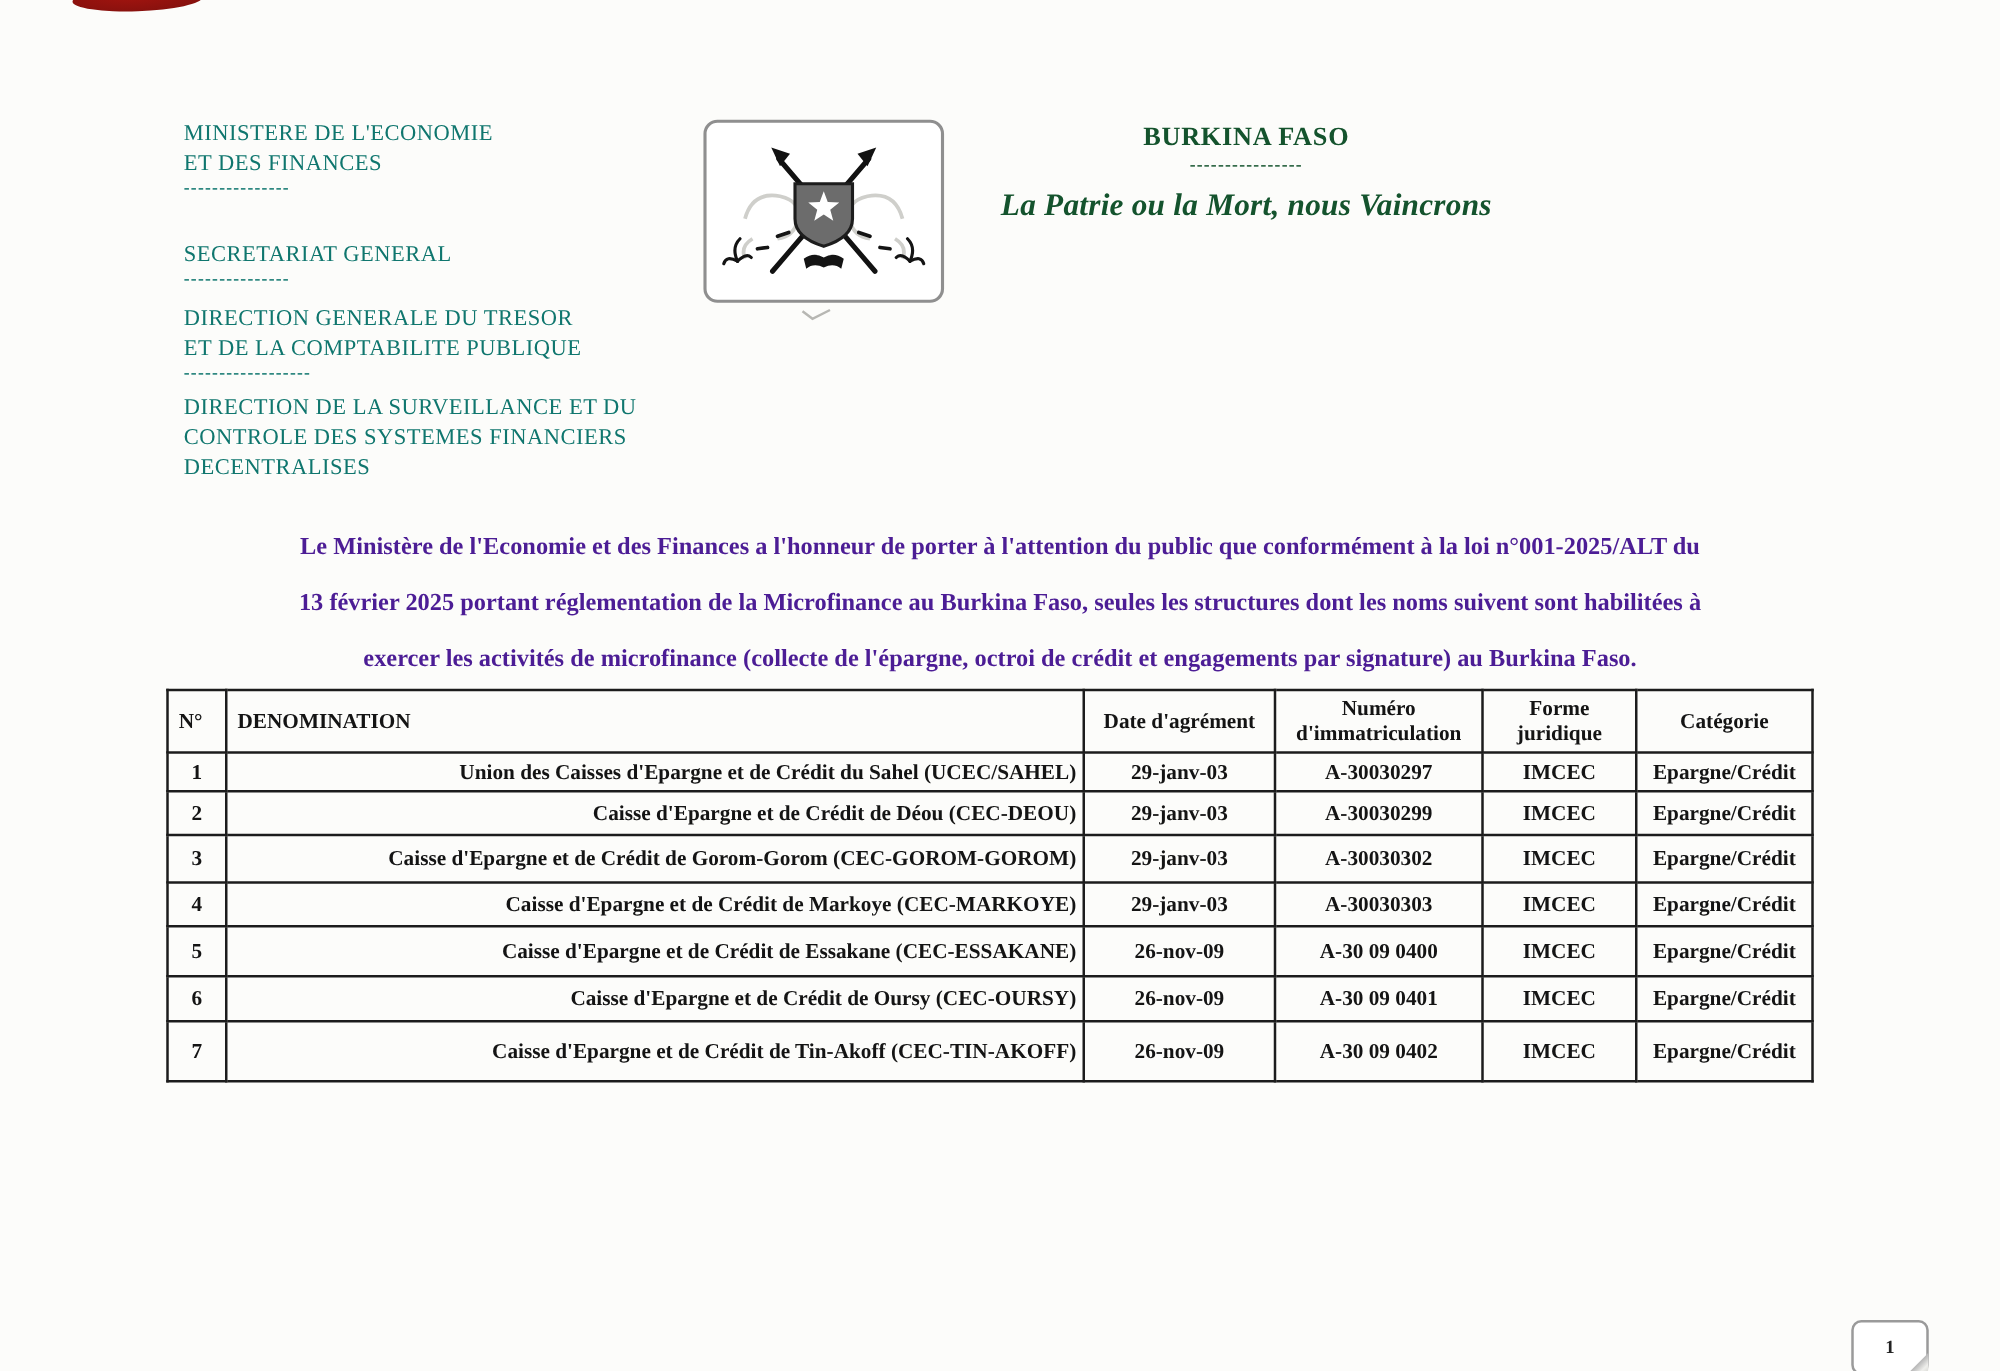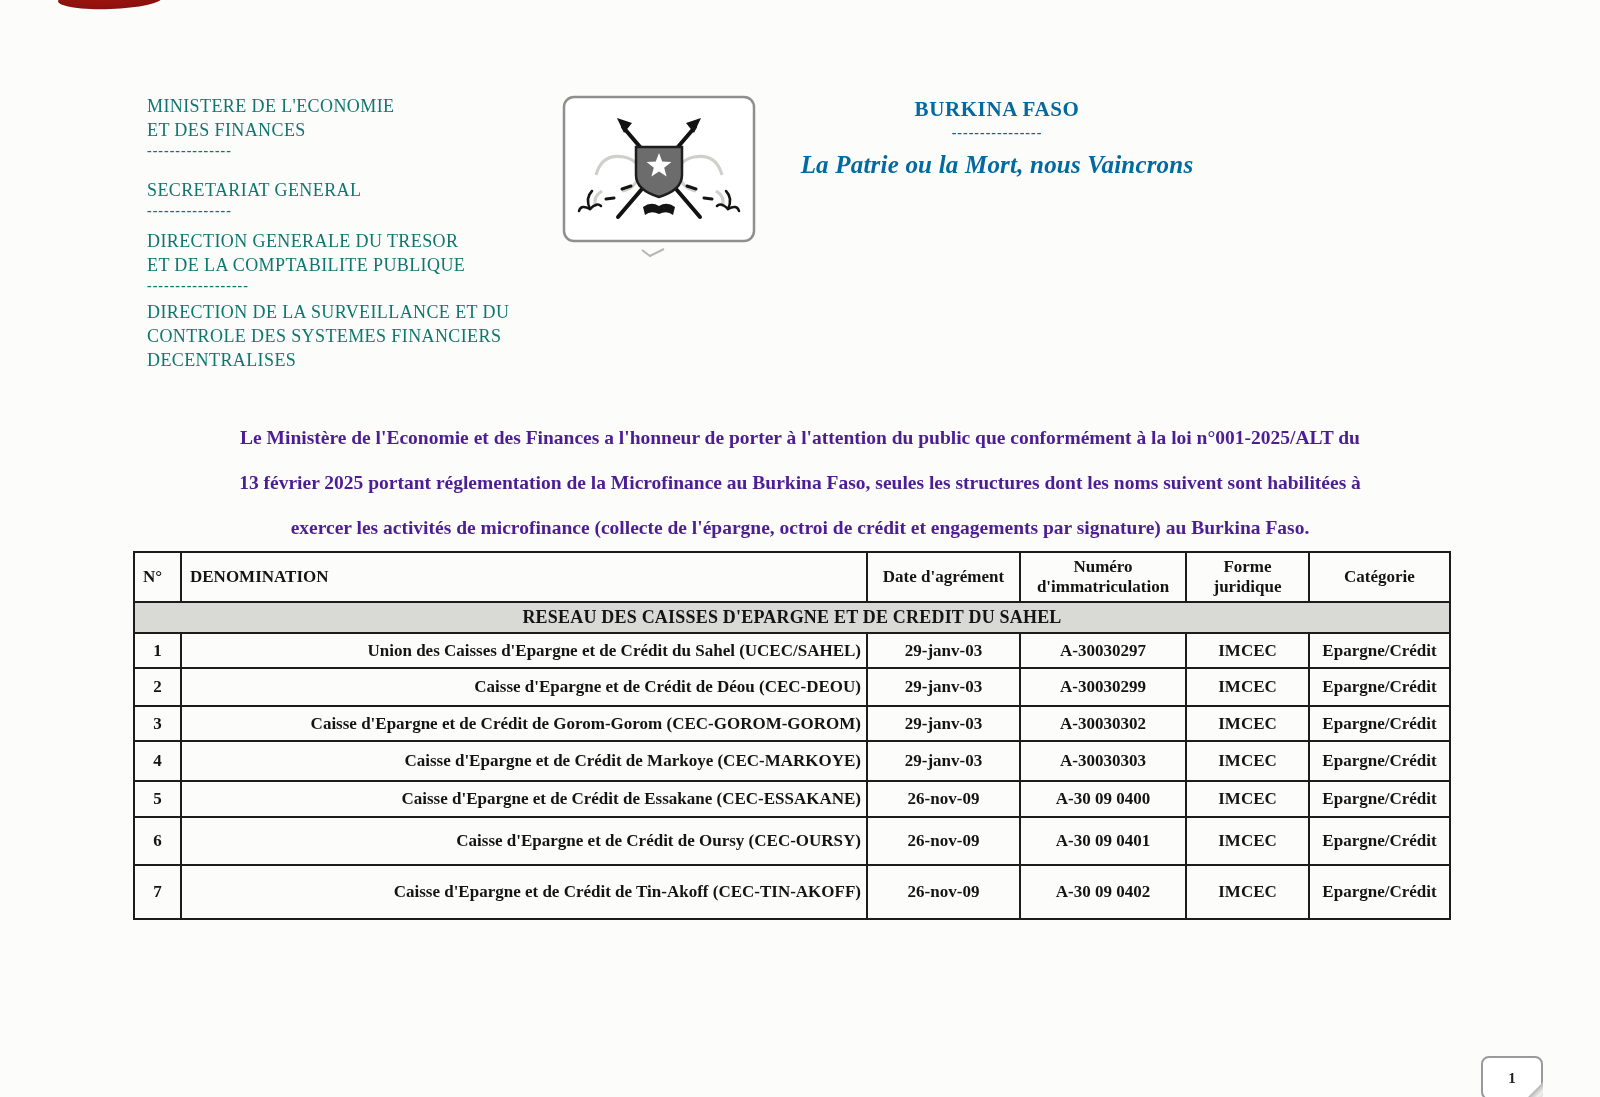--- a/index.html
+++ b/index.html
@@ -20,31 +20,31 @@
     transform:rotate(-2deg);
   }
 
   
   .hdr-left{
     position:absolute;left:147px;top:94px;width:480px;
     font-size:18px;line-height:24px;letter-spacing:.4px;
     color:#0f766e;
   }
   .hdr-left .sep{font-weight:bold;font-size:14px;line-height:13px;letter-spacing:1px;margin:2px 0 0 0;}
-  .hdr-left .gap-lg{margin-top:21px;}
+  .hdr-left .gap-lg{margin-top:34px;}
   .hdr-left .gap-md{margin-top:12px;}
   .hdr-left .gap-sm{margin-top:8px;}
 
   
   .emblem{position:absolute;left:562px;top:95px;width:194px;height:149px;}
   .emblem svg{display:block;}
   .under-check{position:absolute;left:640px;top:245px;width:26px;height:12px;}
 
   
-  .hdr-right{position:absolute;left:797px;top:97px;width:400px;text-align:center;color:#0369a1;}
+  .hdr-right{position:absolute;left:797px;top:97px;width:400px;text-align:center;color:#14532d;}
   .hdr-right .country{font-size:21px;font-weight:bold;letter-spacing:.6px;}
   .hdr-right .sep{font-weight:bold;font-size:14px;line-height:12px;letter-spacing:1px;margin-top:5px;}
   .hdr-right .motto{font-size:25px;font-weight:bold;font-style:italic;margin-top:12px;letter-spacing:.2px;}
 
   
   .notice{
     position:absolute;left:138px;top:426px;width:1324px;
     text-align:center;font-weight:bold;font-size:19.5px;color:#4c1d95;
   }
   .notice div{line-height:23px;margin-bottom:22px;white-space:nowrap;}
@@ -180,23 +180,20 @@
       <tr>
         <th class="left">N°</th>
         <th class="left">DENOMINATION</th>
         <th>Date d'agrément</th>
         <th>Numéro d'immatriculation</th>
         <th>Forme juridique</th>
         <th>Catégorie</th>
       </tr>
     </thead>
     <tbody>
-        <tr class="section-row shaded">
-          <td colspan="6">RESEAU DES CAISSES D'EPARGNE ET DE CREDIT DU SAHEL</td>
-        </tr>
         <tr class="data-row bold-row">
           <td class="num-cell">1</td>
           <td class="name-cell">Union des Caisses d'Epargne et de Crédit du Sahel (UCEC/SAHEL)</td>
           <td class="date-cell">29-janv-03</td>
           <td class="immat-cell">A-30030297</td>
           <td class="forme-cell">IMCEC</td>
           <td class="cat-cell">Epargne/Crédit</td>
         </tr>
         <tr class="data-row">
           <td class="num-cell">2</td>

